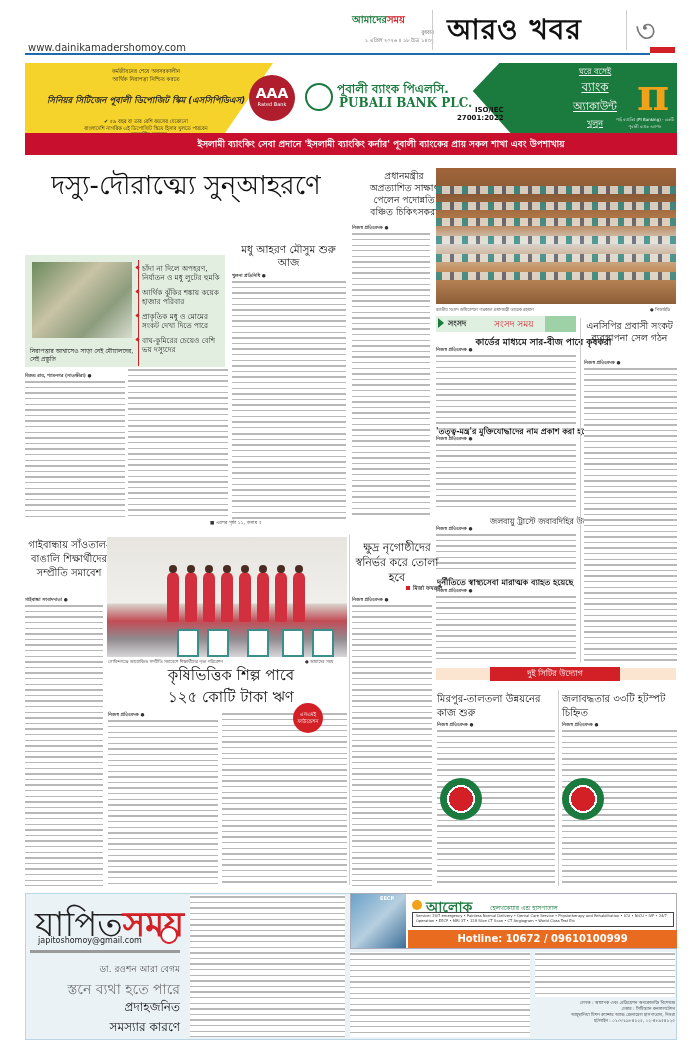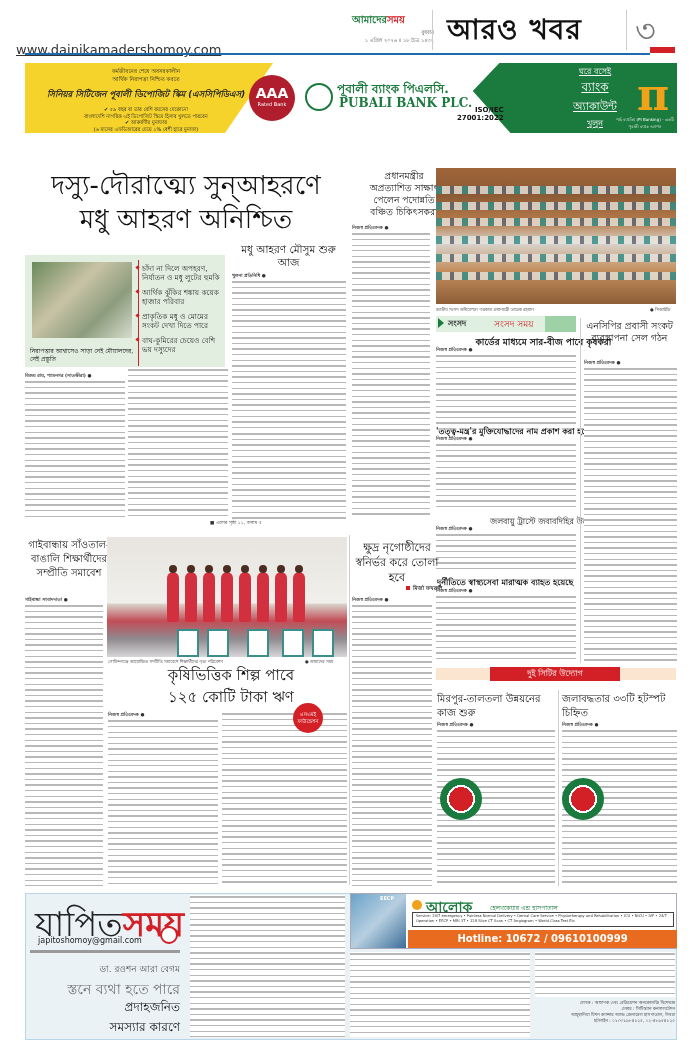--- a/index.html
+++ b/index.html
@@ -1,41 +1,41 @@
 <!DOCTYPE html>
 <html><head>
 <meta charset="utf-8">
 <style>
   *{box-sizing:border-box;margin:0;padding:0;}
   body{width:700px;height:1050px;background:#fff;font-family:"DejaVu Sans",sans-serif;color:#222;overflow:hidden;position:relative;}
   .abs{position:absolute;}
   .byline{font-size:4.6px;font-weight:bold;color:#333;line-height:6px;}
   .lines{background:repeating-linear-gradient(#fff 0 1.3px,#b8b8b8 1.3px 2.6px,#fff 2.6px 5.6px);}
   
-  .url{left:16px;top:42px;font-size:13px;color:#333;text-decoration:underline;}
+  .url{left:28px;top:42px;font-size:10px;color:#333;}
   .hrule{left:25px;top:53px;width:625px;height:2px;background:#1c6bb0;}
   .redtab{left:650px;top:47px;width:25px;height:6px;background:#d32027;}
   .masthead{left:352px;top:12px;width:82px;}
   .mast-logo{font-size:10px;font-weight:bold;color:#1a7a3a;}
   .mast-logo span{color:#d32027;}
   .mast-day{font-size:5px;color:#555;text-align:right;}
   .mast-date{font-size:5px;color:#555;text-align:right;}
   .vsep1{left:432px;top:10px;width:1px;height:40px;background:#ccc;}
   .section-title{left:447px;top:8px;font-size:28px;font-weight:bold;color:#111;font-family:"DejaVu Serif",serif;letter-spacing:1px;}
   .vsep2{left:626px;top:10px;width:1px;height:40px;background:#ccc;}
   .page-num{left:635px;top:6px;font-size:32px;color:#777;}
   
   .ad{left:25px;top:63px;width:652px;height:92px;overflow:hidden;}
   .ad-yellow{left:0;top:0;width:280px;height:70px;background:#f6d32a;}
   .ad-white{left:200px;top:0;width:320px;height:70px;background:#fff;clip-path:polygon(15% 0,100% 0,100% 100%,0 100%);}
   .ad-green{left:430px;top:0;width:222px;height:70px;background:#1b7a3e;clip-path:polygon(20% 0,100% 0,100% 100%,25% 100%,8% 40%);}
   .ad-red{left:0;top:70px;width:652px;height:22px;background:#c8102e;color:#fff;font-size:9px;font-weight:bold;text-align:center;line-height:22px;padding-left:60px;}
   .ad-yl-text{left:6px;top:5px;width:230px;text-align:center;color:#222;}
   .ad-yl-text .l1{font-size:5.5px;}
-  .ad-yl-text .l2{font-size:8.5px;font-weight:bold;font-style:italic;color:#222;margin:4px 0;}
+  .ad-yl-text .l2{font-size:8.5px;font-weight:bold;font-style:italic;color:#222;margin:10px 0;}
   .ad-yl-text .l3{font-size:5px;line-height:6.6px;}
   .aaa{left:224px;top:12px;width:46px;height:46px;border-radius:50%;background:#b01e2e;color:#fff;text-align:center;}
   .aaa .big{font-size:14px;font-weight:bold;margin-top:10px;}
   .aaa .small{font-size:5px;}
   .pub-emblem{left:280px;top:20px;width:28px;height:28px;border-radius:50%;border:2px solid #1b7a3e;}
   .pub-bn{left:312px;top:17px;font-size:12px;font-weight:bold;color:#1b7a3e;}
   .pub-en{left:314px;top:33px;font-size:12px;font-weight:bold;color:#1b7a3e;font-family:"DejaVu Serif",serif;}
   .iso{left:432px;top:43px;font-size:7px;font-weight:bold;color:#111;text-align:right;line-height:8px;}
   .grn-text{left:530px;top:2px;color:#fff;text-align:center;width:80px;text-decoration:underline;}
   .grn-text .a{font-size:8px;}
@@ -146,25 +146,25 @@
     <div>27001:2022</div>
   </div>
   <div class="abs grn-text">
     <div class="a">ঘরে বসেই</div>
     <div class="b">ব্যাংক</div>
     <div class="c">অ্যাকাউন্ট</div>
     <div class="a">খুলুন</div>
   </div>
   <div class="abs pi">π</div>
   <div class="abs pi-cap">পাই ব্যাংকিং (PI Banking) - একটি পূবালী ব্যাংক অ্যাপস</div>
+  <div class="abs ad-red">ইসলামী ব্যাংকিং সেবা প্রদানে 'ইসলামী ব্যাংকিং কর্নার' পূবালী ব্যাংকের প্রায় সকল শাখা এবং উপশাখায়</div>
 </div>
 
 <div class="abs lead-h">
   <div>দস্যু-দৌরাত্ম্যে সুন্আহরণে</div>
-  <div>মধু আহরণ অনিশ্চিত</div>
 </div>
 <div class="abs lead-box"></div>
 <div class="abs lead-photo"></div>
 <div class="abs lead-photo-cap">নিরাপত্তার আশ্বাসেও সাড়া নেই মৌয়ালদের, নেই প্রস্তুতি</div>
 <div class="abs lead-vline"></div>
 <div class="abs lead-pt" style="top:264px"><span class="bullet"></span><span>চাঁদা না দিলে অপহরণ, নির্যাতন ও মধু লুটের হুমকি</span></div>
 <div class="abs lead-pt" style="top:288px"><span class="bullet"></span><span>আর্থিক ঝুঁকির শঙ্কায় কয়েক হাজার পরিবার</span></div>
 <div class="abs lead-pt" style="top:312px"><span class="bullet"></span><span>প্রাকৃতিক মধু ও মোমের সংকট দেখা দিতে পারে</span></div>
 <div class="abs lead-pt" style="top:336px"><span class="bullet"></span><span>বাঘ-কুমিরের চেয়েও বেশি ভয় দস্যুদের</span></div>
 

